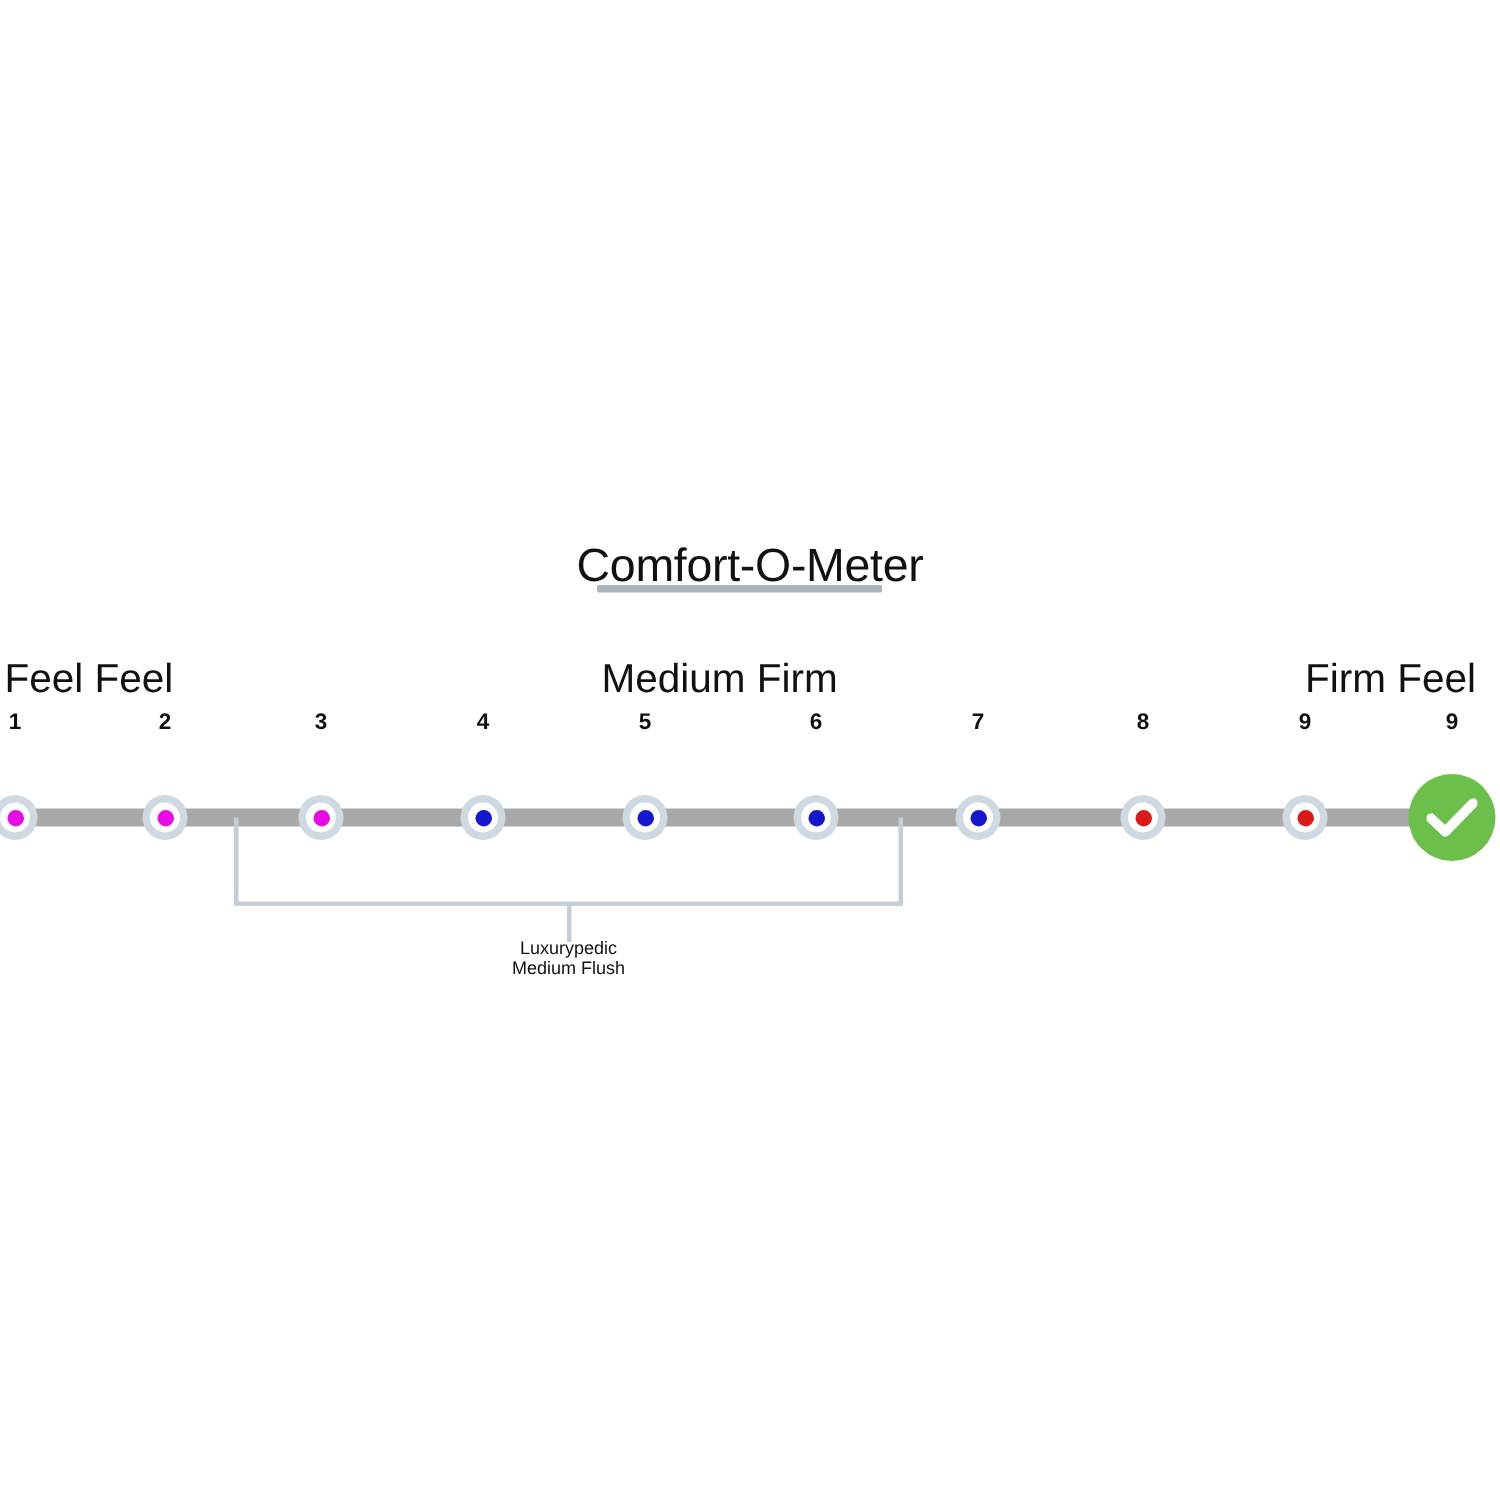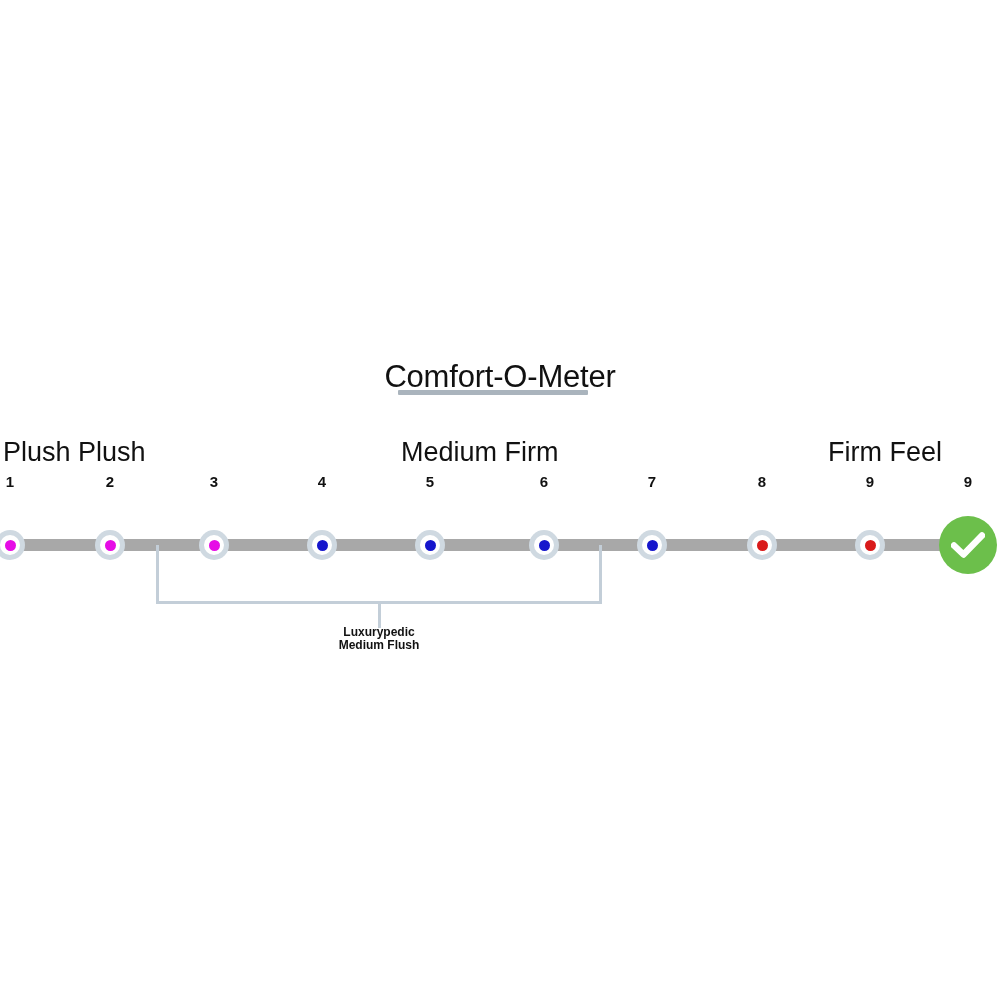--- a/index.html
+++ b/index.html
@@ -55,21 +55,21 @@
     position: absolute;
     top: 435px;
     font-size: 27px;
     font-weight: 400;
     color: #111111;
     line-height: 34px;
     white-space: nowrap;
   }
   .zone-plush  { left: 3px;  text-align: left; }
   .zone-medium { left: 389px; text-align: center; margin-left: 12px; }
-  .zone-firm   { left: 828px; text-align: left; }
+  .zone-firm   { left: 870px; text-align: left; }
 
   
   .tick-label {
     position: absolute;
     top: 472px;
     width: 40px;
     margin-left: -20px;
     text-align: center;
     font-size: 15px;
     font-weight: 700;
@@ -150,37 +150,37 @@
     height: 24px;
     background: #c3ced8;
   }
   .callout-caption {
     position: absolute;
     left: 279px;
     top: 626px;
     width: 200px;
     text-align: center;
     font-size: 12px;
-    font-weight: 700;
+    font-weight: 400;
     color: #111111;
     line-height: 13px;
   }
   .callout-caption span { display: block; }
 </style>
 </head>
 <body>
 
 <div id="stage">
 
   <div class="title-block">
     <span class="title-text">Comfort-O-Meter</span>
   </div>
   <div class="title-underline"></div>
 
-  <div class="zone-label zone-plush">Plush Plush</div>
+  <div class="zone-label zone-plush">Feel Feel</div>
   <div class="zone-label zone-medium">Medium Firm</div>
   <div class="zone-label zone-firm">Firm Feel</div>
 
   <div id="tick-layer">
       <div class="tick-label" style="left: 10px;">1</div>
       <div class="tick-label" style="left: 110px;">2</div>
       <div class="tick-label" style="left: 214px;">3</div>
       <div class="tick-label" style="left: 322px;">4</div>
       <div class="tick-label" style="left: 430px;">5</div>
       <div class="tick-label" style="left: 544px;">6</div>

